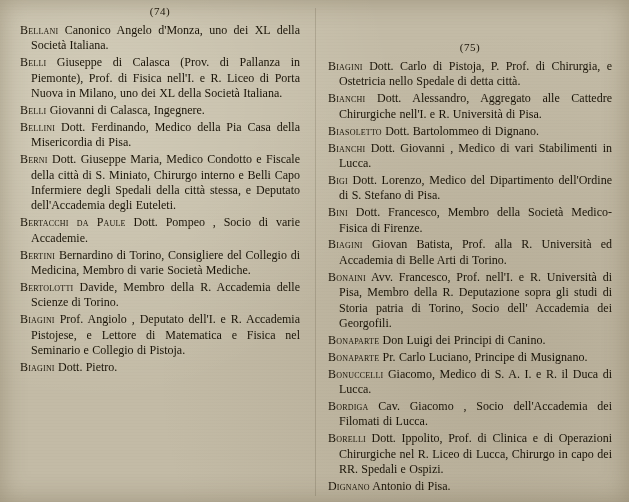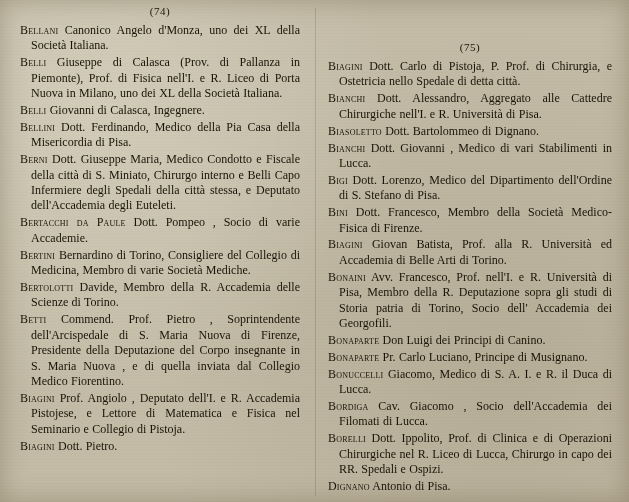--- a/index.html
+++ b/index.html
@@ -98,21 +98,20 @@
     <div class="folio">(74)</div>
     <ul class="entries">
       <li class="entry"><span class="sc hang">Bellani</span> <span>Canonico Angelo d'Monza, uno dei XL della Società Italiana.</span></li>
       <li class="entry"><span class="sc hang">Belli</span> <span>Giuseppe di Calasca (Prov. di Pallanza in Piemonte), Prof. di Fisica nell'I. e R. Liceo di Porta Nuova in Milano, uno dei XL della Società Italiana.</span></li>
       <li class="entry"><span class="sc hang">Belli</span> <span>Giovanni di Calasca, Ingegnere.</span></li>
       <li class="entry"><span class="sc hang">Bellini</span> <span>Dott. Ferdinando, Medico della Pia Casa della Misericordia di Pisa.</span></li>
       <li class="entry"><span class="sc hang">Berni</span> <span>Dott. Giuseppe Maria, Medico Condotto e Fiscale della città di S. Miniato, Chirurgo interno e Belli Capo Infermiere degli Spedali della città stessa, e Deputato dell'Accademia degli Euteleti.</span></li>
       <li class="entry"><span class="sc hang">Bertacchi da Paule</span> <span>Dott. Pompeo , Socio di varie Accademie.</span></li>
       <li class="entry"><span class="sc hang">Bertini</span> <span>Bernardino di Torino, Consigliere del Collegio di Medicina, Membro di varie Società Mediche.</span></li>
       <li class="entry"><span class="sc hang">Bertolotti</span> <span>Davide, Membro della R. Accademia delle Scienze di Torino.</span></li>
-      <li class="entry"><span class="sc hang">Betti</span> <span>Commend. Prof. Pietro , Soprintendente dell'Arcispedale di S. Maria Nuova di Firenze, Presidente della Deputazione del Corpo insegnante in S. Maria Nuova , e di quella inviata dal Collegio Medico Fiorentino.</span></li>
       <li class="entry"><span class="sc hang">Biagini</span> <span>Prof. Angiolo , Deputato dell'I. e R. Accademia Pistojese, e Lettore di Matematica e Fisica nel Seminario e Collegio di Pistoja.</span></li>
       <li class="entry"><span class="sc hang">Biagini</span> <span>Dott. Pietro.</span></li>
     </ul>
   </div>
 
   <div class="column right">
     <div class="folio">(75)</div>
     <ul class="entries">
       <li class="entry"><span class="sc hang">Biagini</span> <span>Dott. Carlo di Pistoja, P. Prof. di Chirurgia, e Ostetricia nello Spedale di detta città.</span></li>
       <li class="entry"><span class="sc hang">Bianchi</span> <span>Dott. Alessandro, Aggregato alle Cattedre Chirurgiche nell'I. e R. Università di Pisa.</span></li>

